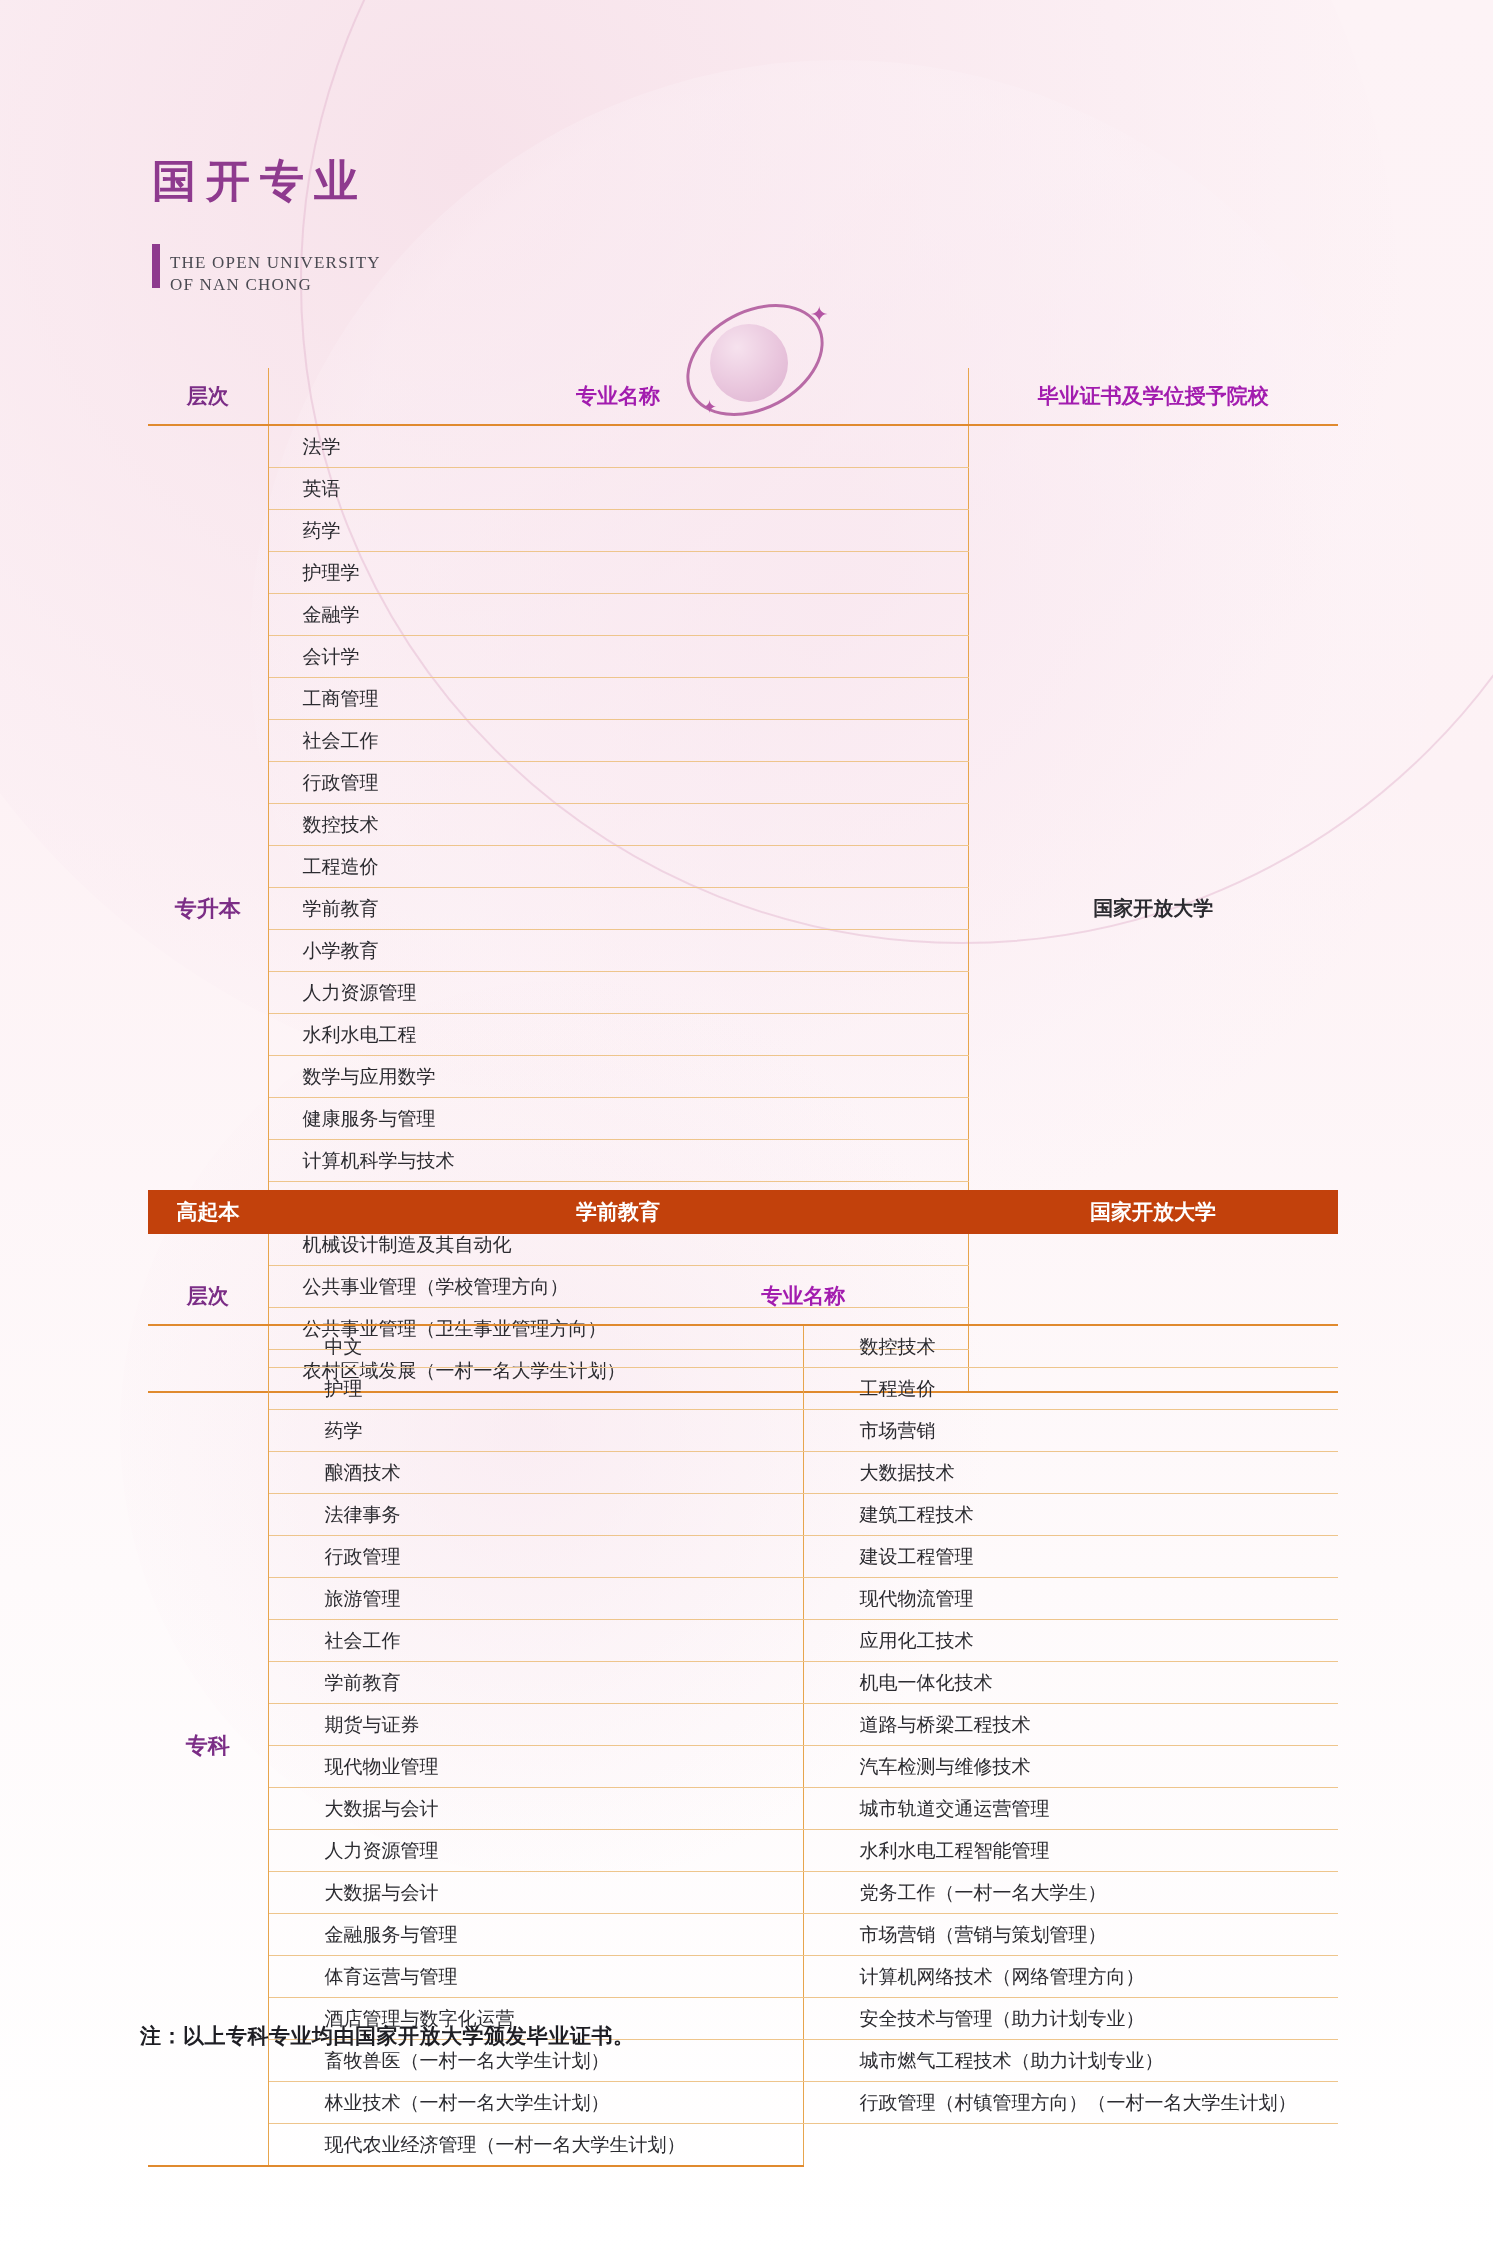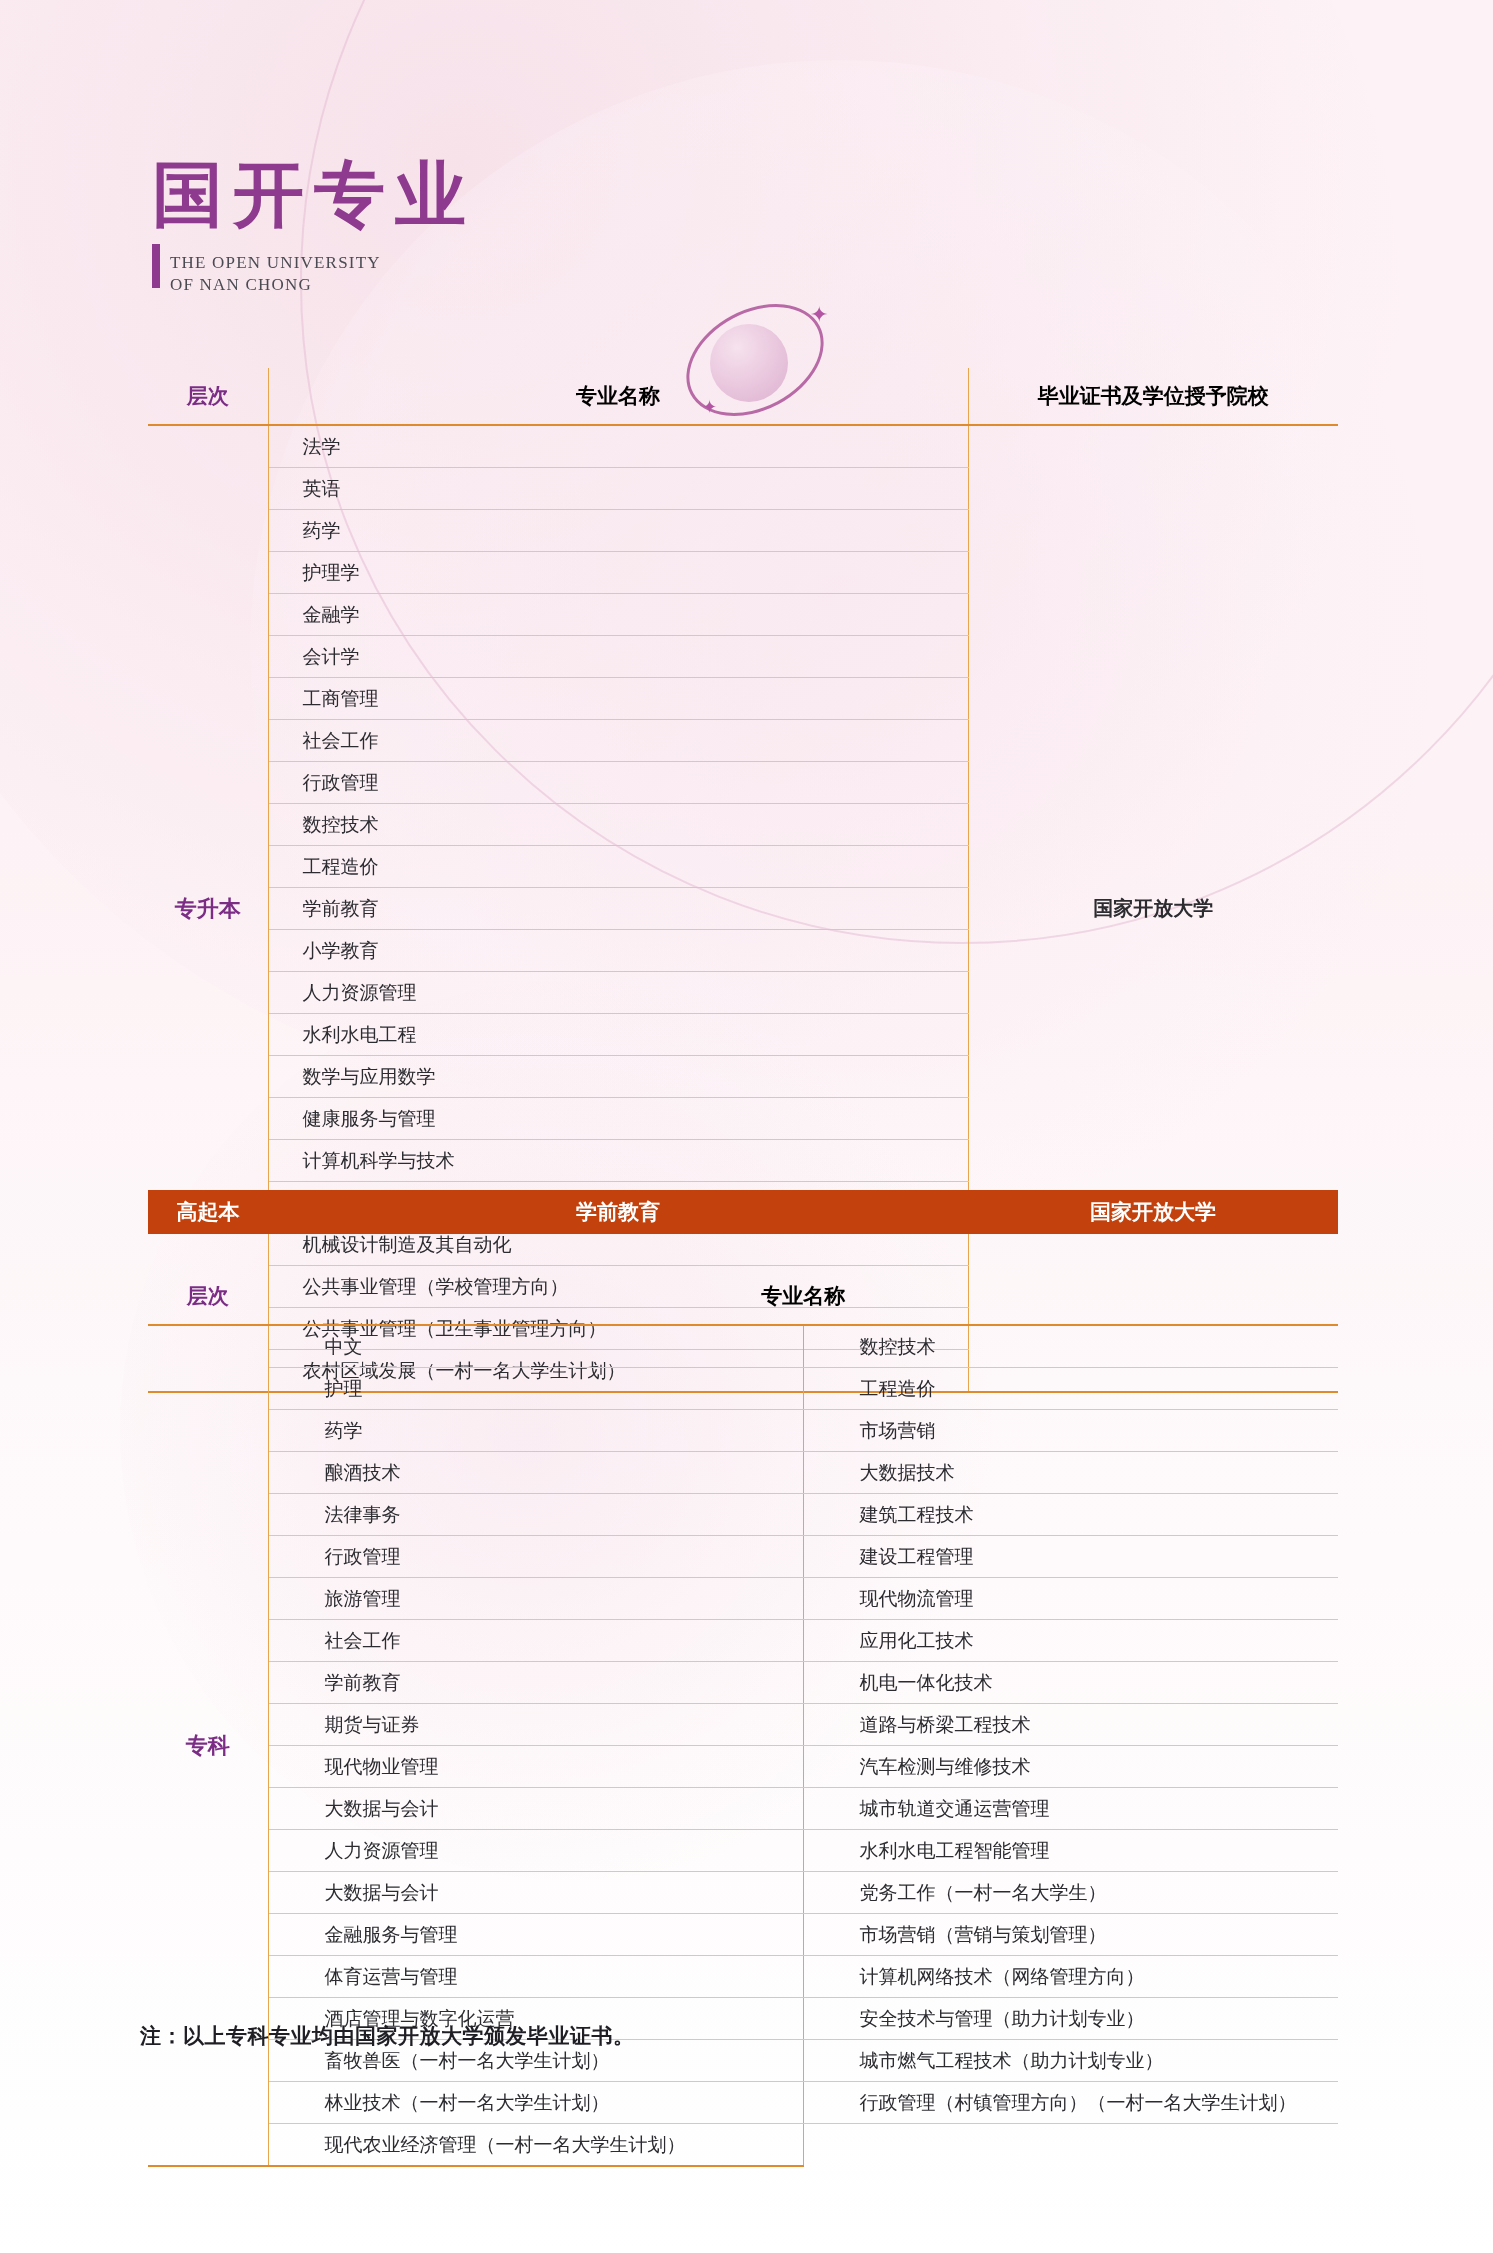--- a/index.html
+++ b/index.html
@@ -72,21 +72,21 @@
 
   
   .header {
     position: absolute;
     left: 152px;
     top: 160px;
     width: 700px;
   }
   .brand-cn {
     font-family: "Liberation Serif", serif;
-    font-size: 71px;
+    font-size: 44px;
     font-weight: bold;
     color: #8e3a8e;
     letter-spacing: 10px;
     line-height: 1;
     margin: 0;
   }
   .brand-rule {
     width: 8px;
     height: 44px;
     background: #8e3a8e;
@@ -153,21 +153,21 @@
   #table-bottom { top: 1268px; }
 
   table {
     border-collapse: collapse;
     width: 100%;
     table-layout: fixed;
   }
   .hdr-row td {
     font-size: 21px;
     font-weight: bold;
-    color: #000000;
+    color: #a21caf;
     text-align: center;
     padding: 14px 0 14px 0;
     border-bottom: 2.5px solid #e08a2e;
   }
   .hdr-row td.lvl { color: #7b2d86; }
   .col-level { width: 120px; }
   .col-cert  { width: 370px; }
 
   td.level-cell {
     text-align: center;

